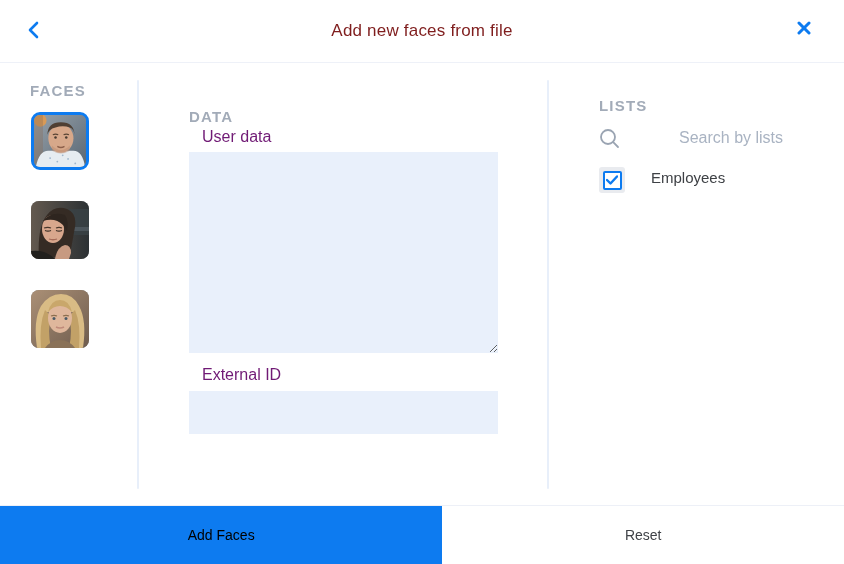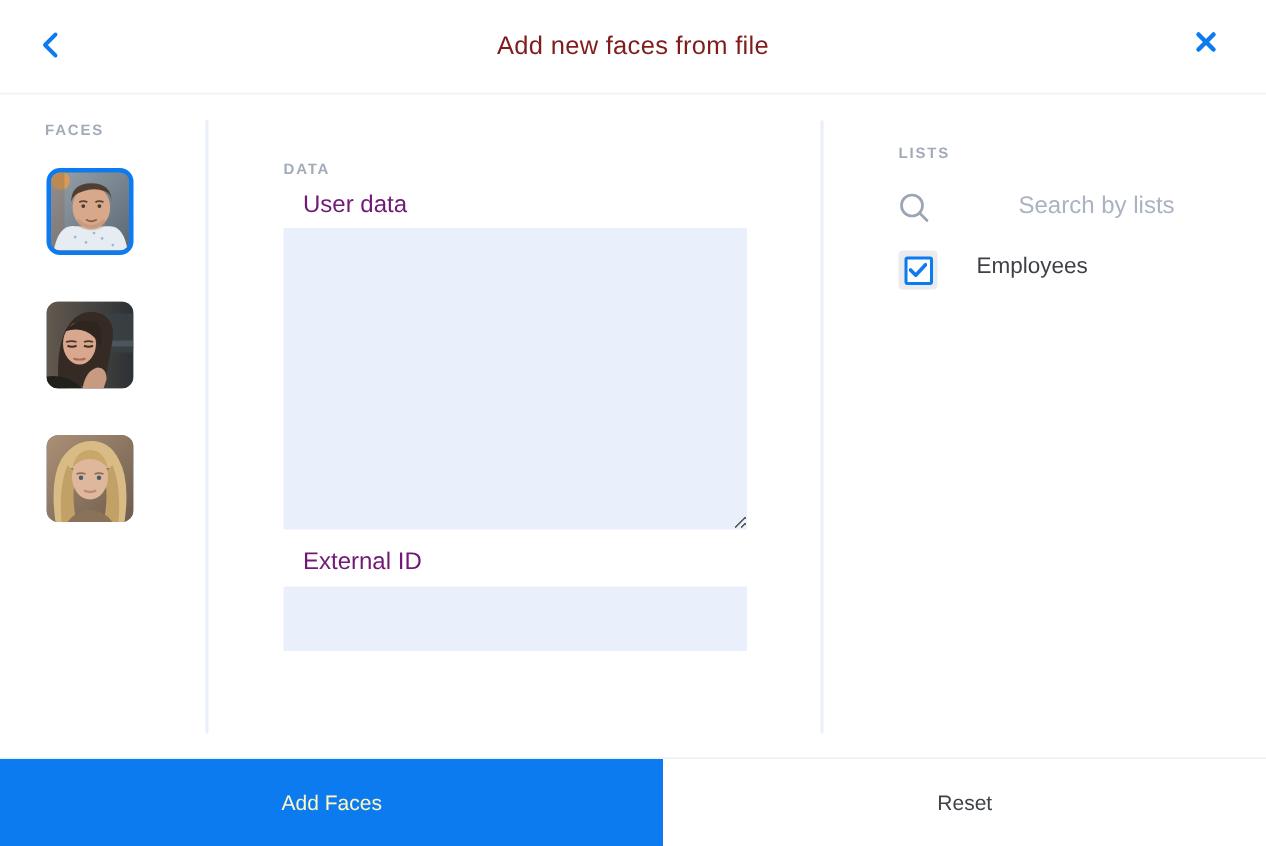--- a/index.html
+++ b/index.html
@@ -26,21 +26,21 @@
     position: absolute; right: 26px; top: 16px; width: 28px; height: 28px;
     display: flex; align-items: center; justify-content: center; cursor: pointer;
   }
   .title {
     position: absolute; left: 0; right: 0; top: 21px; text-align: center;
     font-size: 17px; font-weight: 500; color: #7f1d1d; letter-spacing: .2px;
   }
 
   
   .section-label {
-    font-size: 10px; font-weight: 700; letter-spacing: 1.2px;
+    font-size: 15px; font-weight: 700; letter-spacing: 1.2px;
     color: #a2abb8; text-transform: uppercase;
   }
 
   
   .faces-label { position: absolute; left: 30px; top: 82px; }
   .thumb {
     position: absolute; left: 31px; width: 58px; height: 58px;
     border-radius: 8px; overflow: hidden; cursor: pointer; background: #888;
   }
   .thumb svg { display: block; width: 100%; height: 100%; }
@@ -113,21 +113,21 @@
 
   
   .footer {
     position: absolute; left: 0; right: 0; bottom: 0; height: 59px;
     border-top: 1px solid #edf0f7; display: flex;
   }
   .btn {
     height: 100%; border: none; outline: none; cursor: pointer;
     font-family: "Liberation Sans", sans-serif; font-size: 14px;
   }
-  .btn-primary { width: 467px; background: #0d7bf0; color: #fef9c3; }
+  .btn-primary { width: 467px; background: #0d7bf0; color: #000000; }
   .btn-secondary { width: 424px; background: #ffffff; color: #3f4247; }
 </style>
 </head>
 <body>
 
 <div class="app">
 
   <div class="header">
     <div class="back-btn">
       <span>

